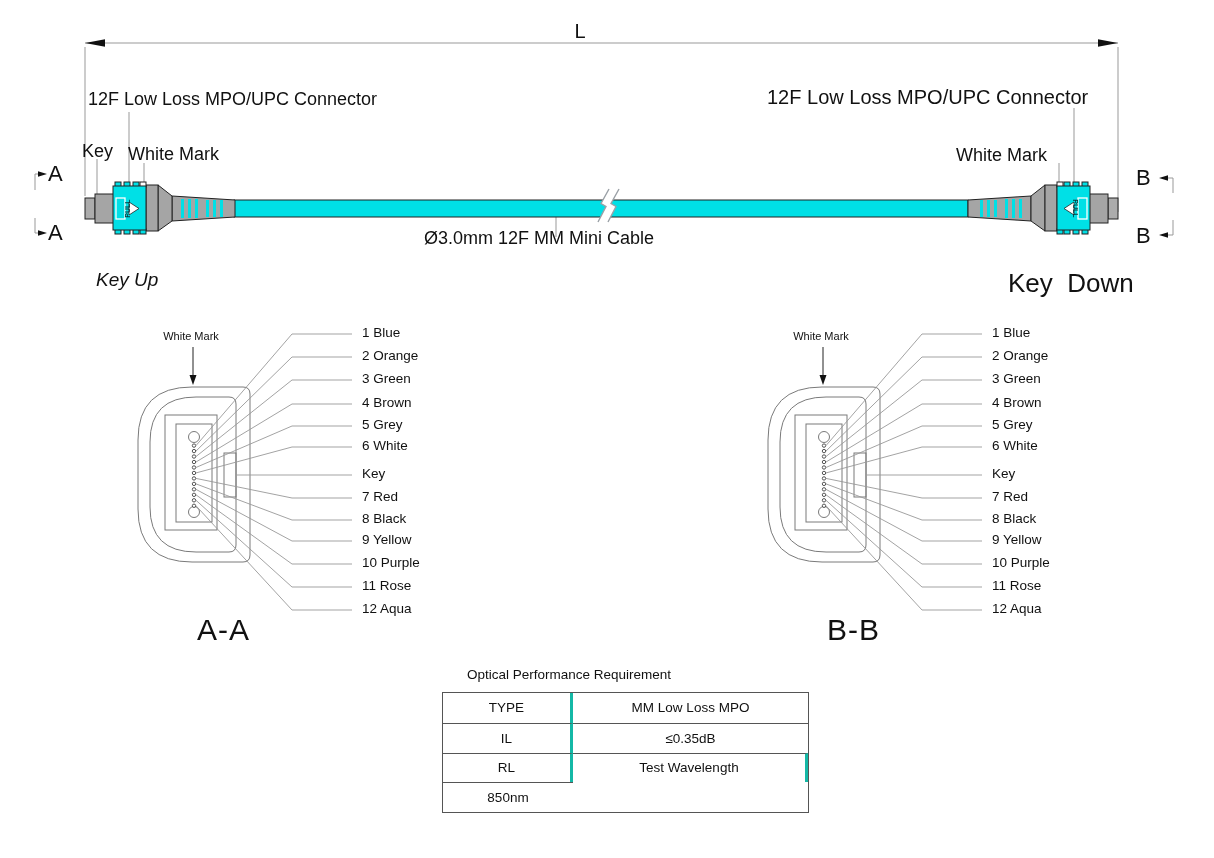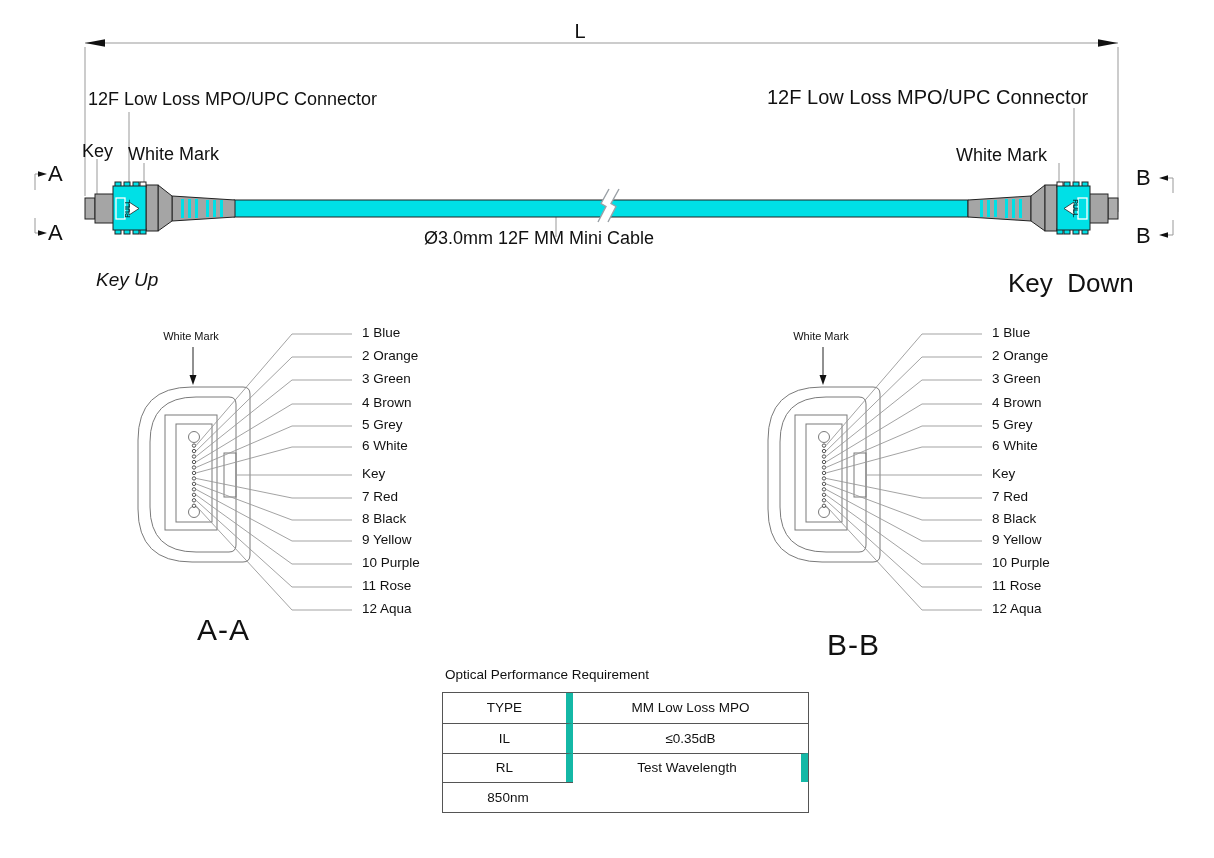--- a/index.html
+++ b/index.html
@@ -11,21 +11,21 @@
   .ctr{text-align:center;}
   .fan-label{position:absolute;font-size:13.5px;white-space:nowrap;text-align:center;}
   .face-title{position:absolute;font-size:30px;letter-spacing:1px;text-align:right;width:90px;}
   .wm-small{position:absolute;font-size:11px;text-align:center;width:66px;}
   #perf-table{position:absolute;left:442px;top:692px;width:367px;height:121px;
               display:grid;grid-template-columns:130px 1fr;grid-auto-rows:1fr;
               border:1px solid #555;box-sizing:border-box;background:#fff;}
   .tcell{display:flex;align-items:center;justify-content:center;font-size:13.5px;
          border-top:1px solid #555;box-sizing:border-box;}
   .tcell.r0{border-top:none;}
-  .tcell.c0{border-right:7px solid #14b8a6;}
+  .tcell.c0{border-right:3px solid #14b8a6;}
 </style>
 </head>
 <body>
 
 <div class="canvas">
 
   <svg id="drawing" width="1214" height="858" viewBox="0 0 1214 858">
 
     <g stroke="#999" stroke-width="1">
       <line x1="85" y1="43" x2="1118" y2="43"></line>
@@ -242,24 +242,24 @@
       <div class="fan-label" style="left: 992px; top: 395px;">4 Brown</div>
       <div class="fan-label" style="left: 992px; top: 417px;">5 Grey</div>
       <div class="fan-label" style="left: 992px; top: 438px;">6 White</div>
       <div class="fan-label" style="left: 992px; top: 466px;">Key</div>
       <div class="fan-label" style="left: 992px; top: 489px;">7 Red</div>
       <div class="fan-label" style="left: 992px; top: 511px;">8 Black</div>
       <div class="fan-label" style="left: 992px; top: 532px;">9 Yellow</div>
       <div class="fan-label" style="left: 992px; top: 555px;">10 Purple</div>
       <div class="fan-label" style="left: 992px; top: 578px;">11 Rose</div>
       <div class="fan-label" style="left: 992px; top: 601px;">12 Aqua</div>
-      <div class="face-title" style="left: 790px; top: 628px;">B-B</div>
+      <div class="face-title" style="left: 790px; top: 613px;">B-B</div>
     </div>
 
-  <div class="lbl" style="left:445px;top:667px;font-size:13.5px;">Optical Performance Requirement</div>
+  <div class="lbl" style="left:467px;top:667px;font-size:13.5px;">Optical Performance Requirement</div>
   <div id="perf-table">
       <div class="tcell r0 c0">TYPE</div>
       <div class="tcell r0 c1">MM Low Loss MPO</div>
       <div class="tcell rx c0">IL</div>
       <div class="tcell rx c1">≤0.35dB</div>
       <div class="tcell rx c0">RL</div>
       <div class="tcell rx c0">Test Wavelength</div>
       <div class="tcell rx c1">850nm</div>
     </div>
 </div>

